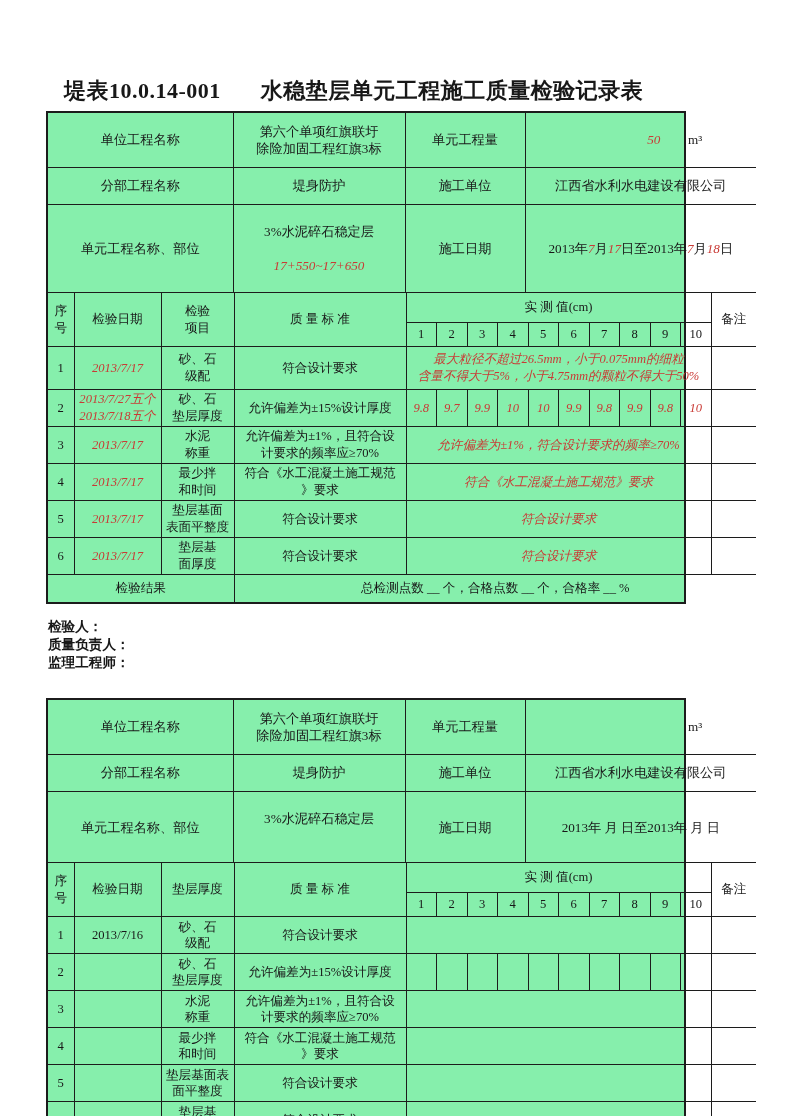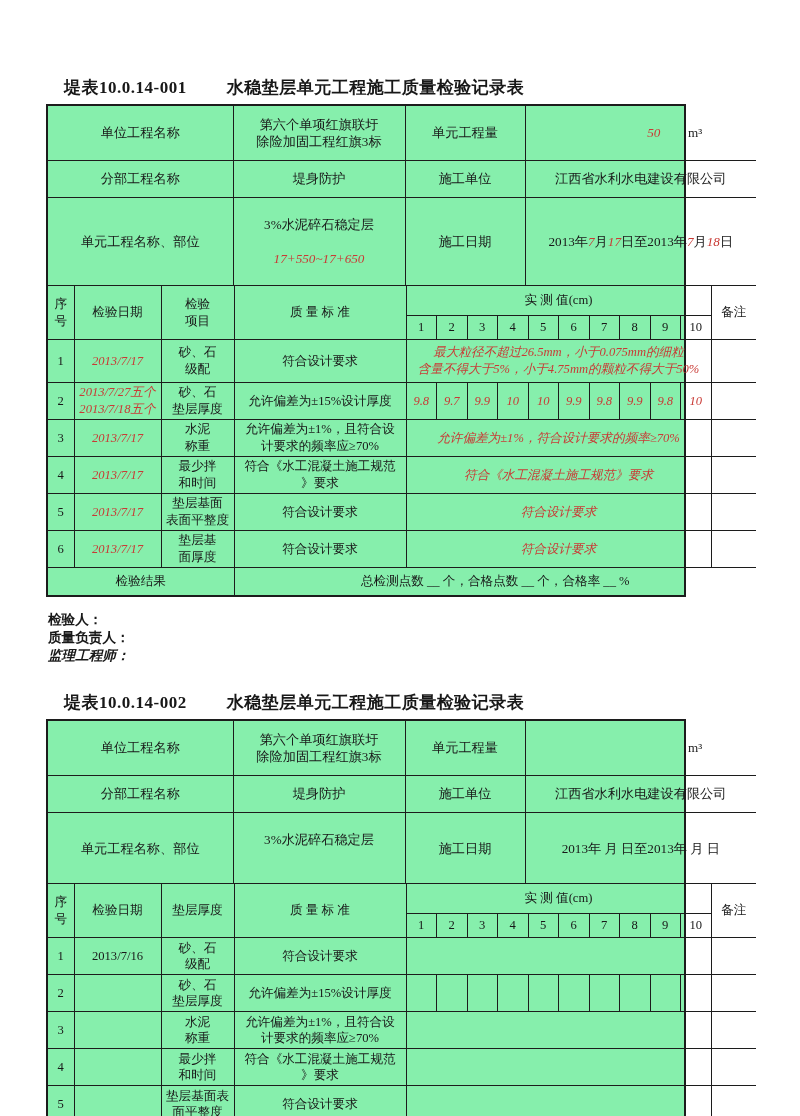--- a/index.html
+++ b/index.html
@@ -8,21 +8,21 @@
   body {
     width:800px; height:1116px; background:#ffffff; color:var(--ink);
     font-family:"Liberation Serif","DejaVu Serif",serif;
     overflow:hidden; position:relative;
   }
   .page { position:absolute; inset:0; }
   .sheet { width:712px; margin-left:46px; }
   .sheet-1 { margin-top:76px; }
   .sheet-2 { margin-top:26px; }
   .sheet-title {
-    font-weight:bold; font-size:17px; margin:0 0 5px 18px;
+    font-weight:bold; font-size:22px; margin:0 0 5px 18px;
     letter-spacing:0.5px; white-space:nowrap;
   }
   .sheet-title .code { margin-right:40px; }
   .tbl-wrap { width:640px; border:2px solid var(--line); background:#86efac; }
   table.grid { border-collapse:collapse; table-layout:fixed; width:100%; }
   .grid td, .grid th {
     border:1px solid var(--line); padding:1px 2px; text-align:center;
     vertical-align:middle; font-weight:normal; font-size:12.6px;
     line-height:1.3; white-space:pre-line; overflow:hidden;
   }
@@ -45,21 +45,21 @@
   .qty-val { flex:1; text-align:center; padding-left:92px; }
   .qty-unit { width:66px; text-align:left; }
   .fit { font-size:11.6px; line-height:1.45; }
   .std { font-size:12.4px; }
   .num { font-size:12.8px; }
   .signatures {
     display:flex; margin:14px 0 0 2px; font-size:13.6px; font-weight:600;flex-direction:column;
   }
   .signatures .sig-1 { width:222px; }
   .signatures .sig-2 { width:240px; }
-  .signatures .sig-3 { flex:1;font-style:italic; }
+  .signatures .sig-3 { flex:1; }
 </style>
 </head>
 <body>
 
 <div class="page">
 
   <section class="sheet sheet-1">
     <div class="sheet-title">
       <span class="code">堤表10.0.14-001</span><span>水稳垫层单元工程施工质量检验记录表</span>
     </div>
@@ -219,23 +219,20 @@
     </div>
 
     <div class="signatures">
       <span class="sig-1">检验人：</span>
       <span class="sig-2">质量负责人：</span>
       <span class="sig-3">监理工程师：</span>
     </div>
   </section>
 
   <section class="sheet sheet-2">
-    <div class="sheet-title">
-      <span class="code">堤表10.0.14-002</span><span>水稳垫层单元工程施工质量检验记录表</span>
-    </div>
 
     <div class="tbl-wrap">
       <table class="grid info-grid">
         <colgroup>
             <col style="width:185px">
             <col style="width:172px">
             <col style="width:120px">
             <col style="width:231px">
           </colgroup>
         <tbody>

